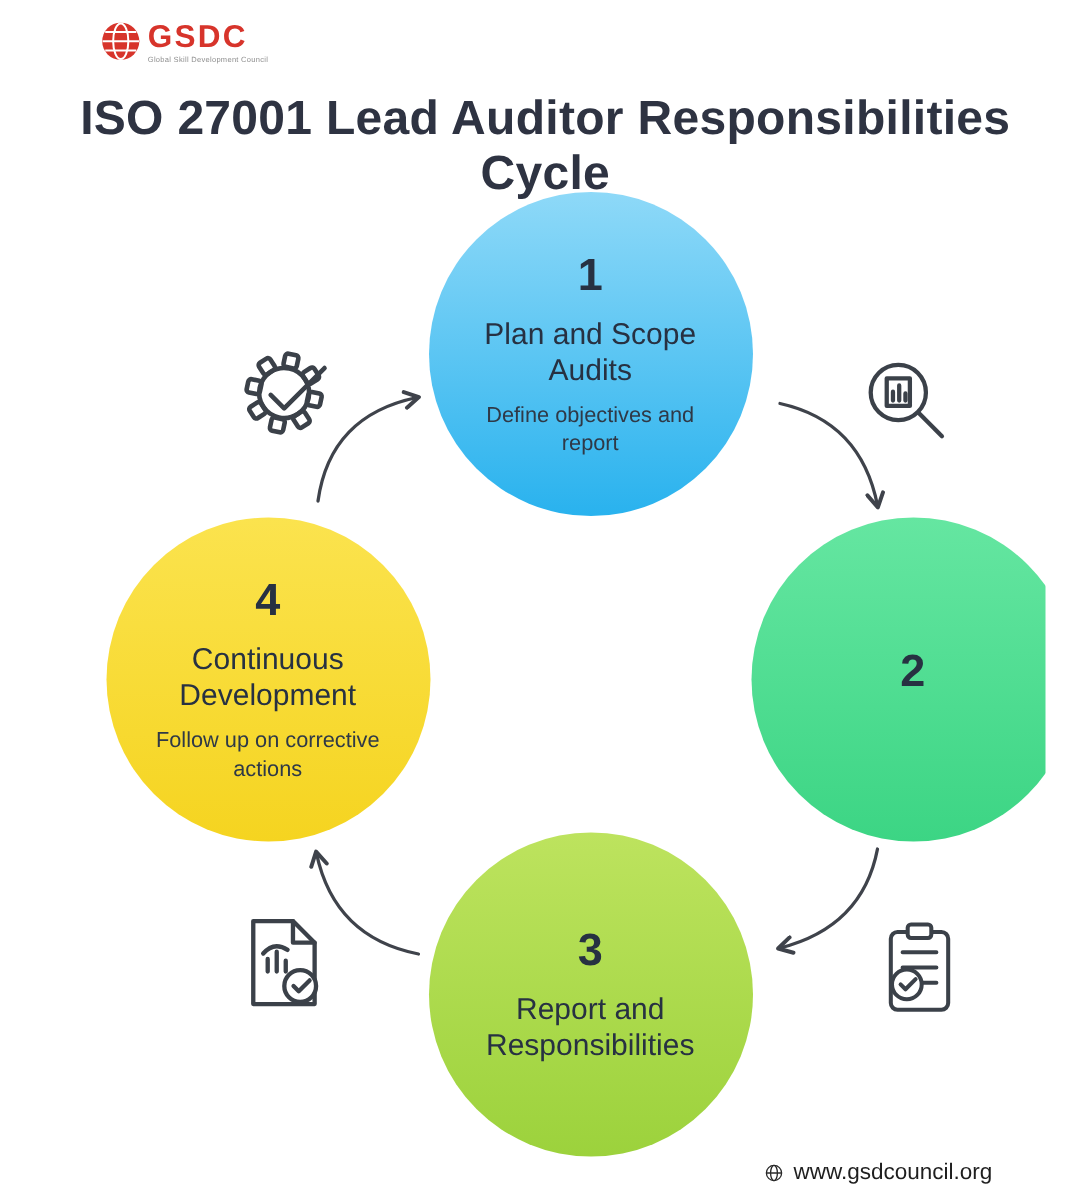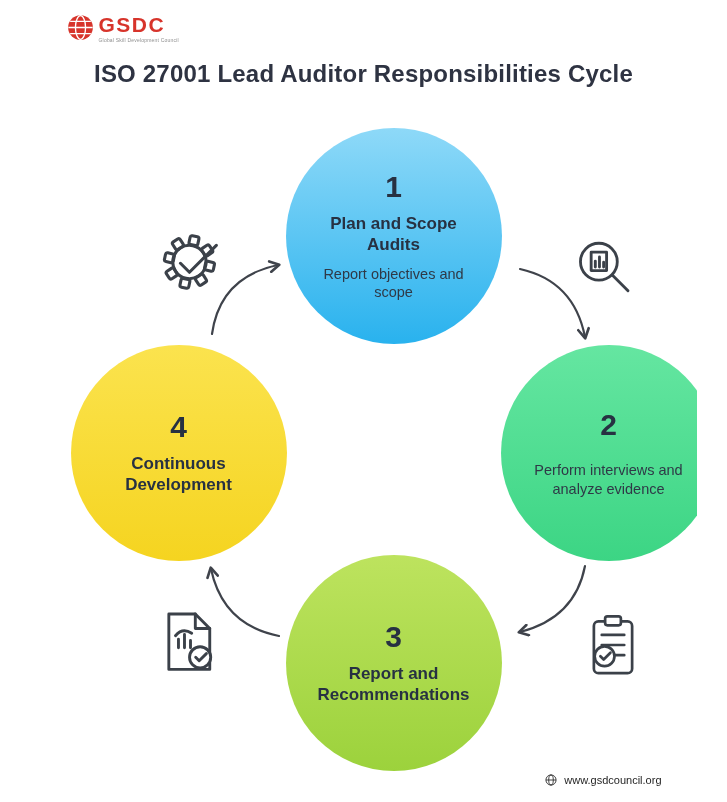--- a/index.html
+++ b/index.html
@@ -8,48 +8,48 @@
   .canvas { position:relative; width:666px; height:802px; background:#ffffff; overflow:hidden; margin:0 auto; }
 
   
   .logo { position:absolute; top:14px; left:36px; display:flex; align-items:flex-start; gap:5px; }
   .logo-globe svg { width:27px; height:27px; display:block; }
   .logo-col { display:flex; flex-direction:column; }
   .logo-text { font-size:21px; font-weight:800; color:#d7342b; letter-spacing:1.5px; line-height:1; }
   .logo-tagline { font-size:5px; color:#8f8f8f; margin-top:2px; letter-spacing:0.2px; white-space:nowrap; }
 
   .page-title { position:absolute; top:60px; left:0; width:100%; text-align:center;
-    font-size:24px; font-weight:700; color:#2e3342; letter-spacing:0.2px; }
+    font-size:32px; font-weight:700; color:#2e3342; letter-spacing:0.2px; }
 
   
   .arrows { position:absolute; left:0; top:0; width:727px; height:802px; pointer-events:none; }
 
   
   .step { position:absolute; width:216px; height:216px; border-radius:50%;
     display:flex; flex-direction:column; align-items:center; justify-content:center;
     text-align:center; padding:0 26px; }
   .step-num  { font-size:30px; font-weight:700; color:#273142; margin-bottom:10px; }
-  .step-title{ font-size:17px; font-weight:700; color:#273142; line-height:1.22; }
+  .step-title{ font-size:20px; font-weight:400; color:#273142; line-height:1.22; }
   .step-desc { font-size:14.5px; color:#2f3947; line-height:1.28; margin-top:9px; }
   .step-1 { left:255px; top:128px; background:linear-gradient(180deg,#8ed9f8,#29b2ee); }
   .step-2 { left:470px; top:345px; background:linear-gradient(180deg,#65e6a1,#3cd584); }
   .step-3 { left:255px; top:555px; background:linear-gradient(180deg,#bde35e,#9cd23c); }
   .step-4 { left:40px;  top:345px; background:linear-gradient(180deg,#fbe34e,#f5d420); }
 
   
   .cycle-icon { position:absolute; }
   .cycle-icon svg { width:100%; height:100%; display:block; }
   .icon-gear      { left:120px; top:221px; width:82px; height:82px; }
   .icon-magnifier { left:537px; top:232px; width:76px; height:76px; }
   .icon-clipboard { left:546px; top:608px; width:72px; height:74px; }
   .icon-document  { left:121px; top:601px; width:77px; height:79px; }
 
   
   .footer { position:absolute; top:773px; right:35px; display:flex; align-items:center; gap:6px;
-    font-size:11px; color:#1f1f1f; }
+    font-size:15px; color:#1f1f1f; }
   .footer svg { width:14px; height:14px; display:block; }
 </style>
 </head>
 <body>
 
 <div class="canvas">
 
   <div class="logo">
     <span class="logo-globe">
       <svg viewBox="0 0 24 24" aria-hidden="true">
@@ -78,36 +78,36 @@
       <path marker-end="url(#arrowhead)" d="M181 334 Q189 277 247 265"></path>
       <path marker-end="url(#arrowhead)" d="M489 269 Q543 281 554 337"></path>
       <path marker-end="url(#arrowhead)" d="M554 566 Q544 618 489 632"></path>
       <path marker-end="url(#arrowhead)" d="M248 636 Q192 625 180 569"></path>
     </g>
   </svg>
 
   <div class="step step-1" style="background: linear-gradient(rgb(142, 217, 248), rgb(41, 178, 238));">
     <div class="step-num">1</div>
     <div class="step-title">Plan and Scope Audits</div>
-    <div class="step-desc">Report objectives and scope</div>
+    <div class="step-desc">Define objectives and report</div>
   </div>
 
   <div class="step step-2" style="background: linear-gradient(rgb(101, 230, 161), rgb(60, 213, 132));">
     <div class="step-num">2</div>
-    <div class="step-desc">Perform interviews and analyze evidence</div>
   </div>
 
   <div class="step step-3" style="background: linear-gradient(rgb(189, 227, 94), rgb(156, 210, 60));">
     <div class="step-num">3</div>
-    <div class="step-title">Report and Recommendations</div>
+    <div class="step-title">Report and Responsibilities</div>
   </div>
 
   <div class="step step-4" style="background: linear-gradient(rgb(251, 227, 78), rgb(245, 212, 32));">
     <div class="step-num">4</div>
     <div class="step-title">Continuous Development</div>
+    <div class="step-desc">Follow up on corrective actions</div>
   </div>
 
   <div class="cycle-icon icon-gear">
     <svg viewBox="0 0 64 64" aria-hidden="true">
       <g fill="none" stroke="#3b4149" stroke-width="2.4" stroke-linecap="round" stroke-linejoin="round">
         <g transform="rotate(12 30 32)">
           <circle cx="30" cy="32" r="13"></circle>
           <rect x="26.5" y="11.5" width="7" height="7" rx="1.5"></rect>
           <rect x="26.5" y="45.5" width="7" height="7" rx="1.5"></rect>
           <rect x="10.5" y="28.5" width="7" height="7" rx="1.5"></rect>

